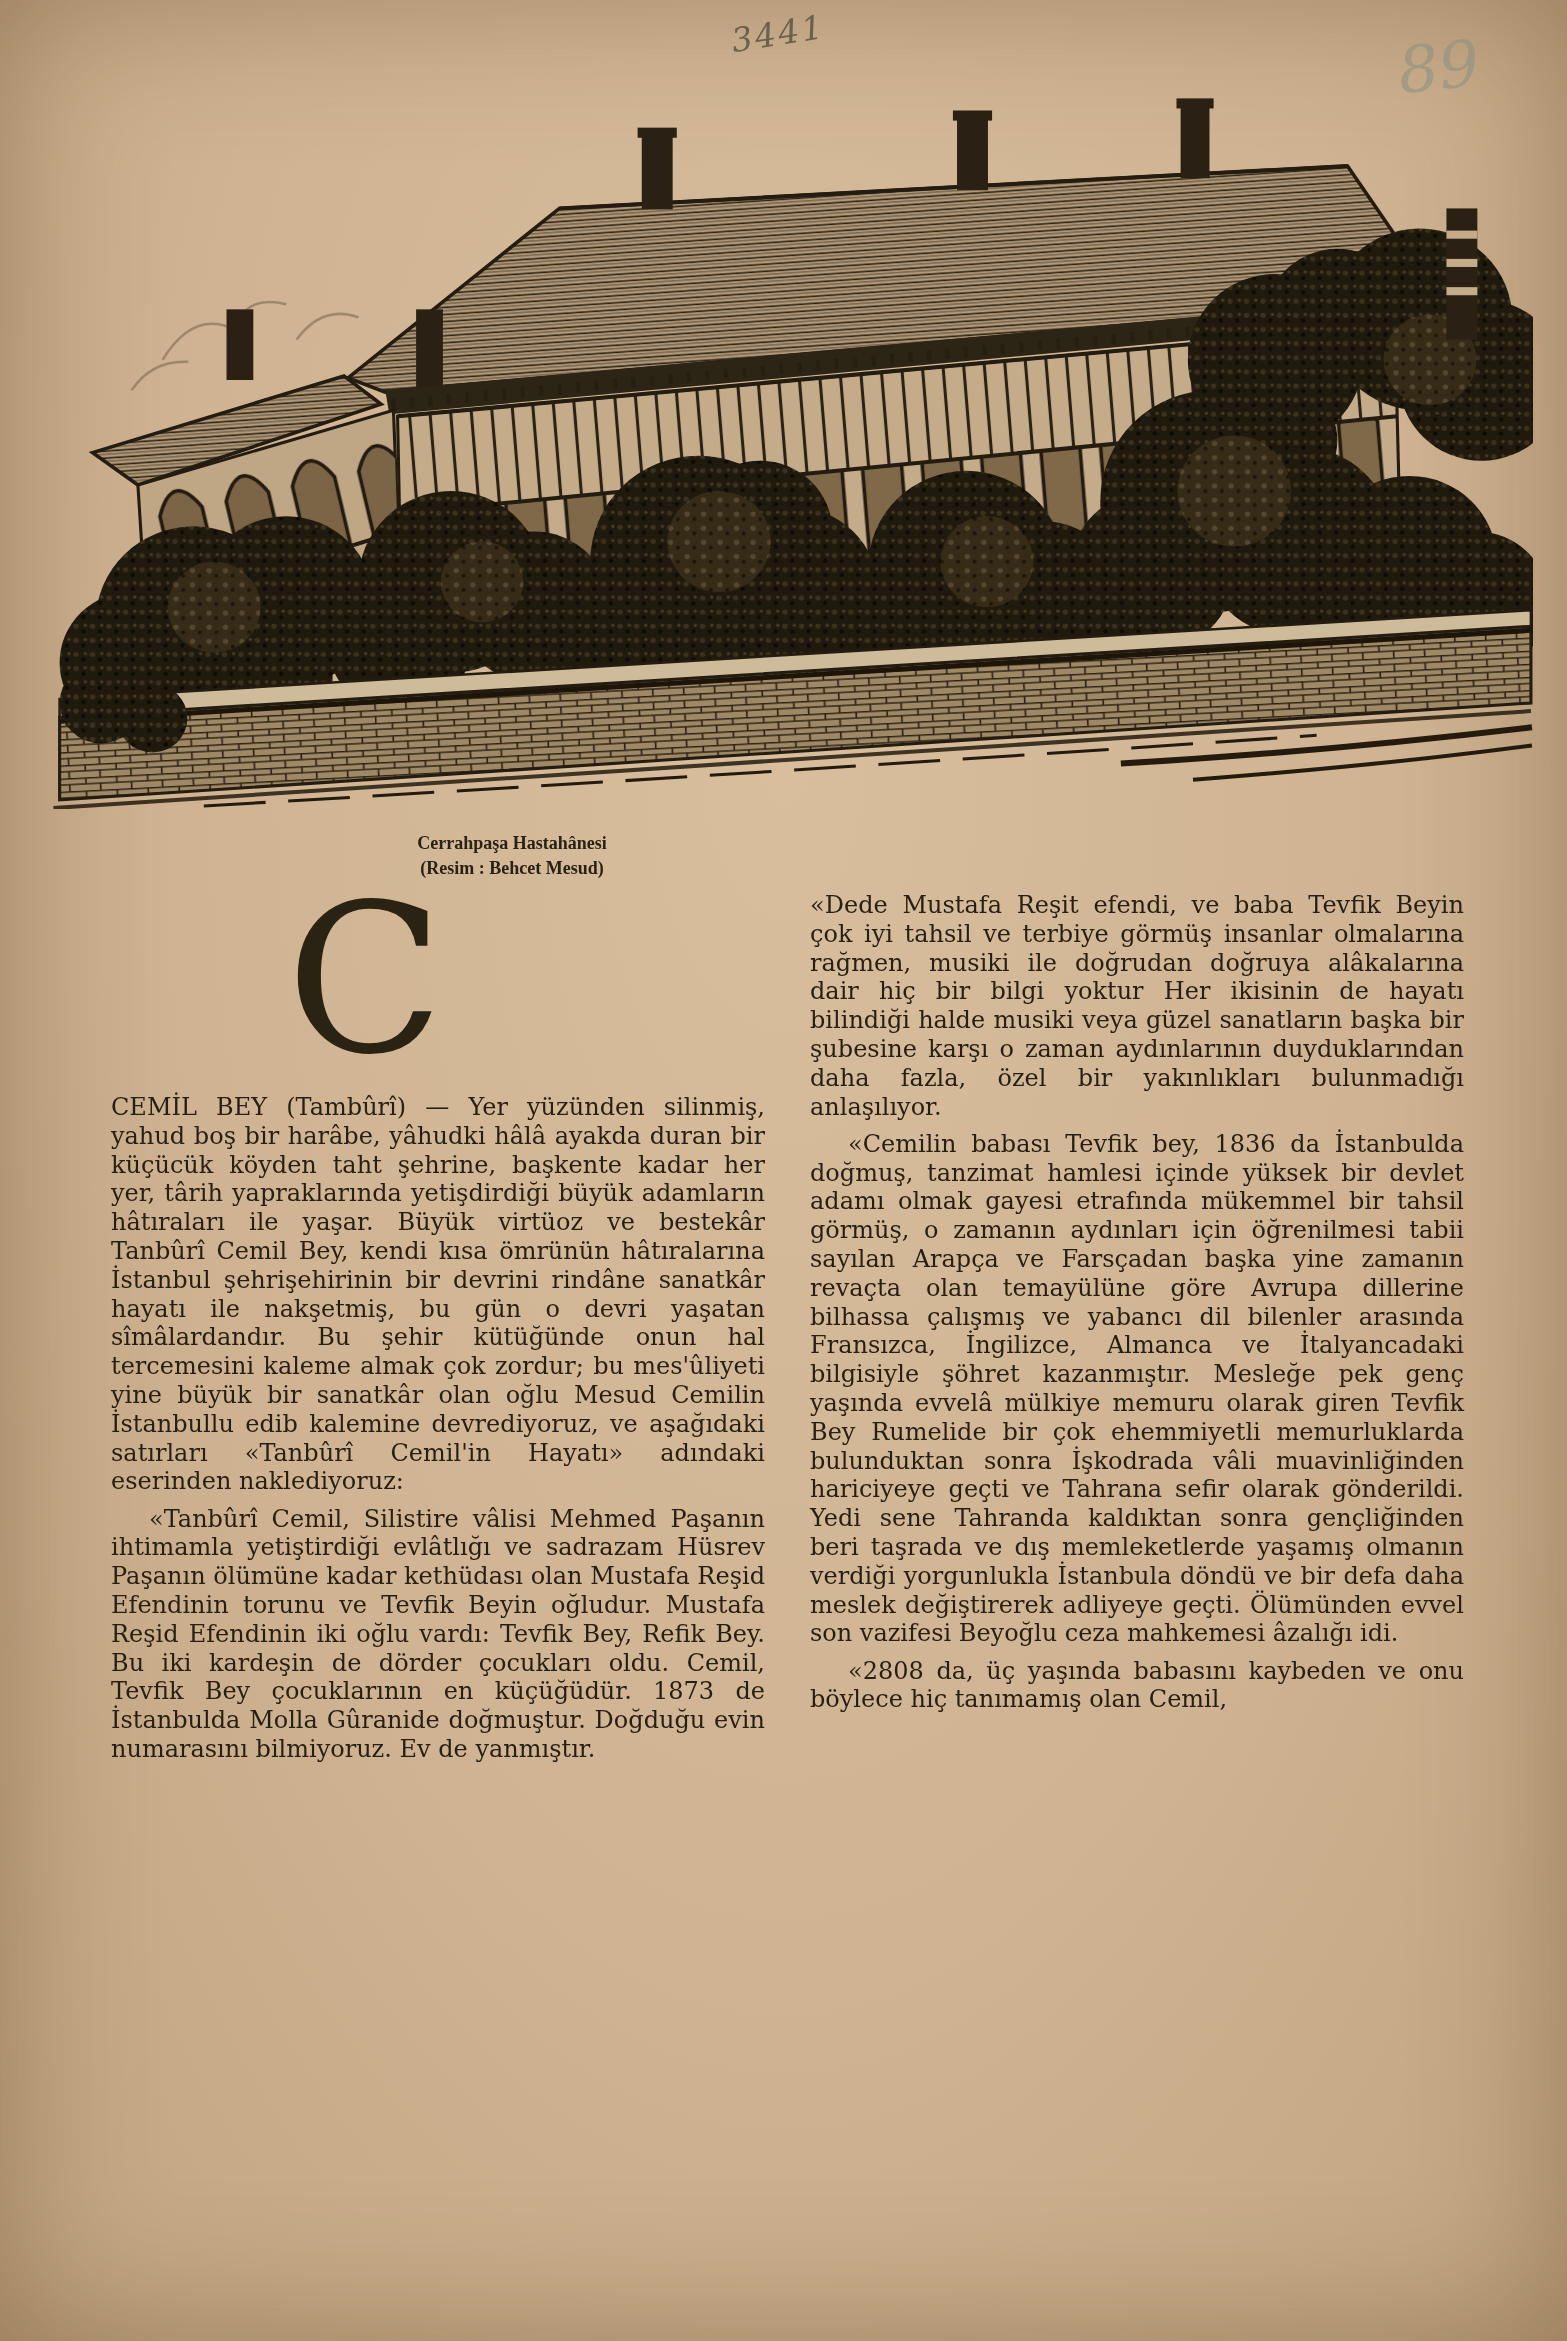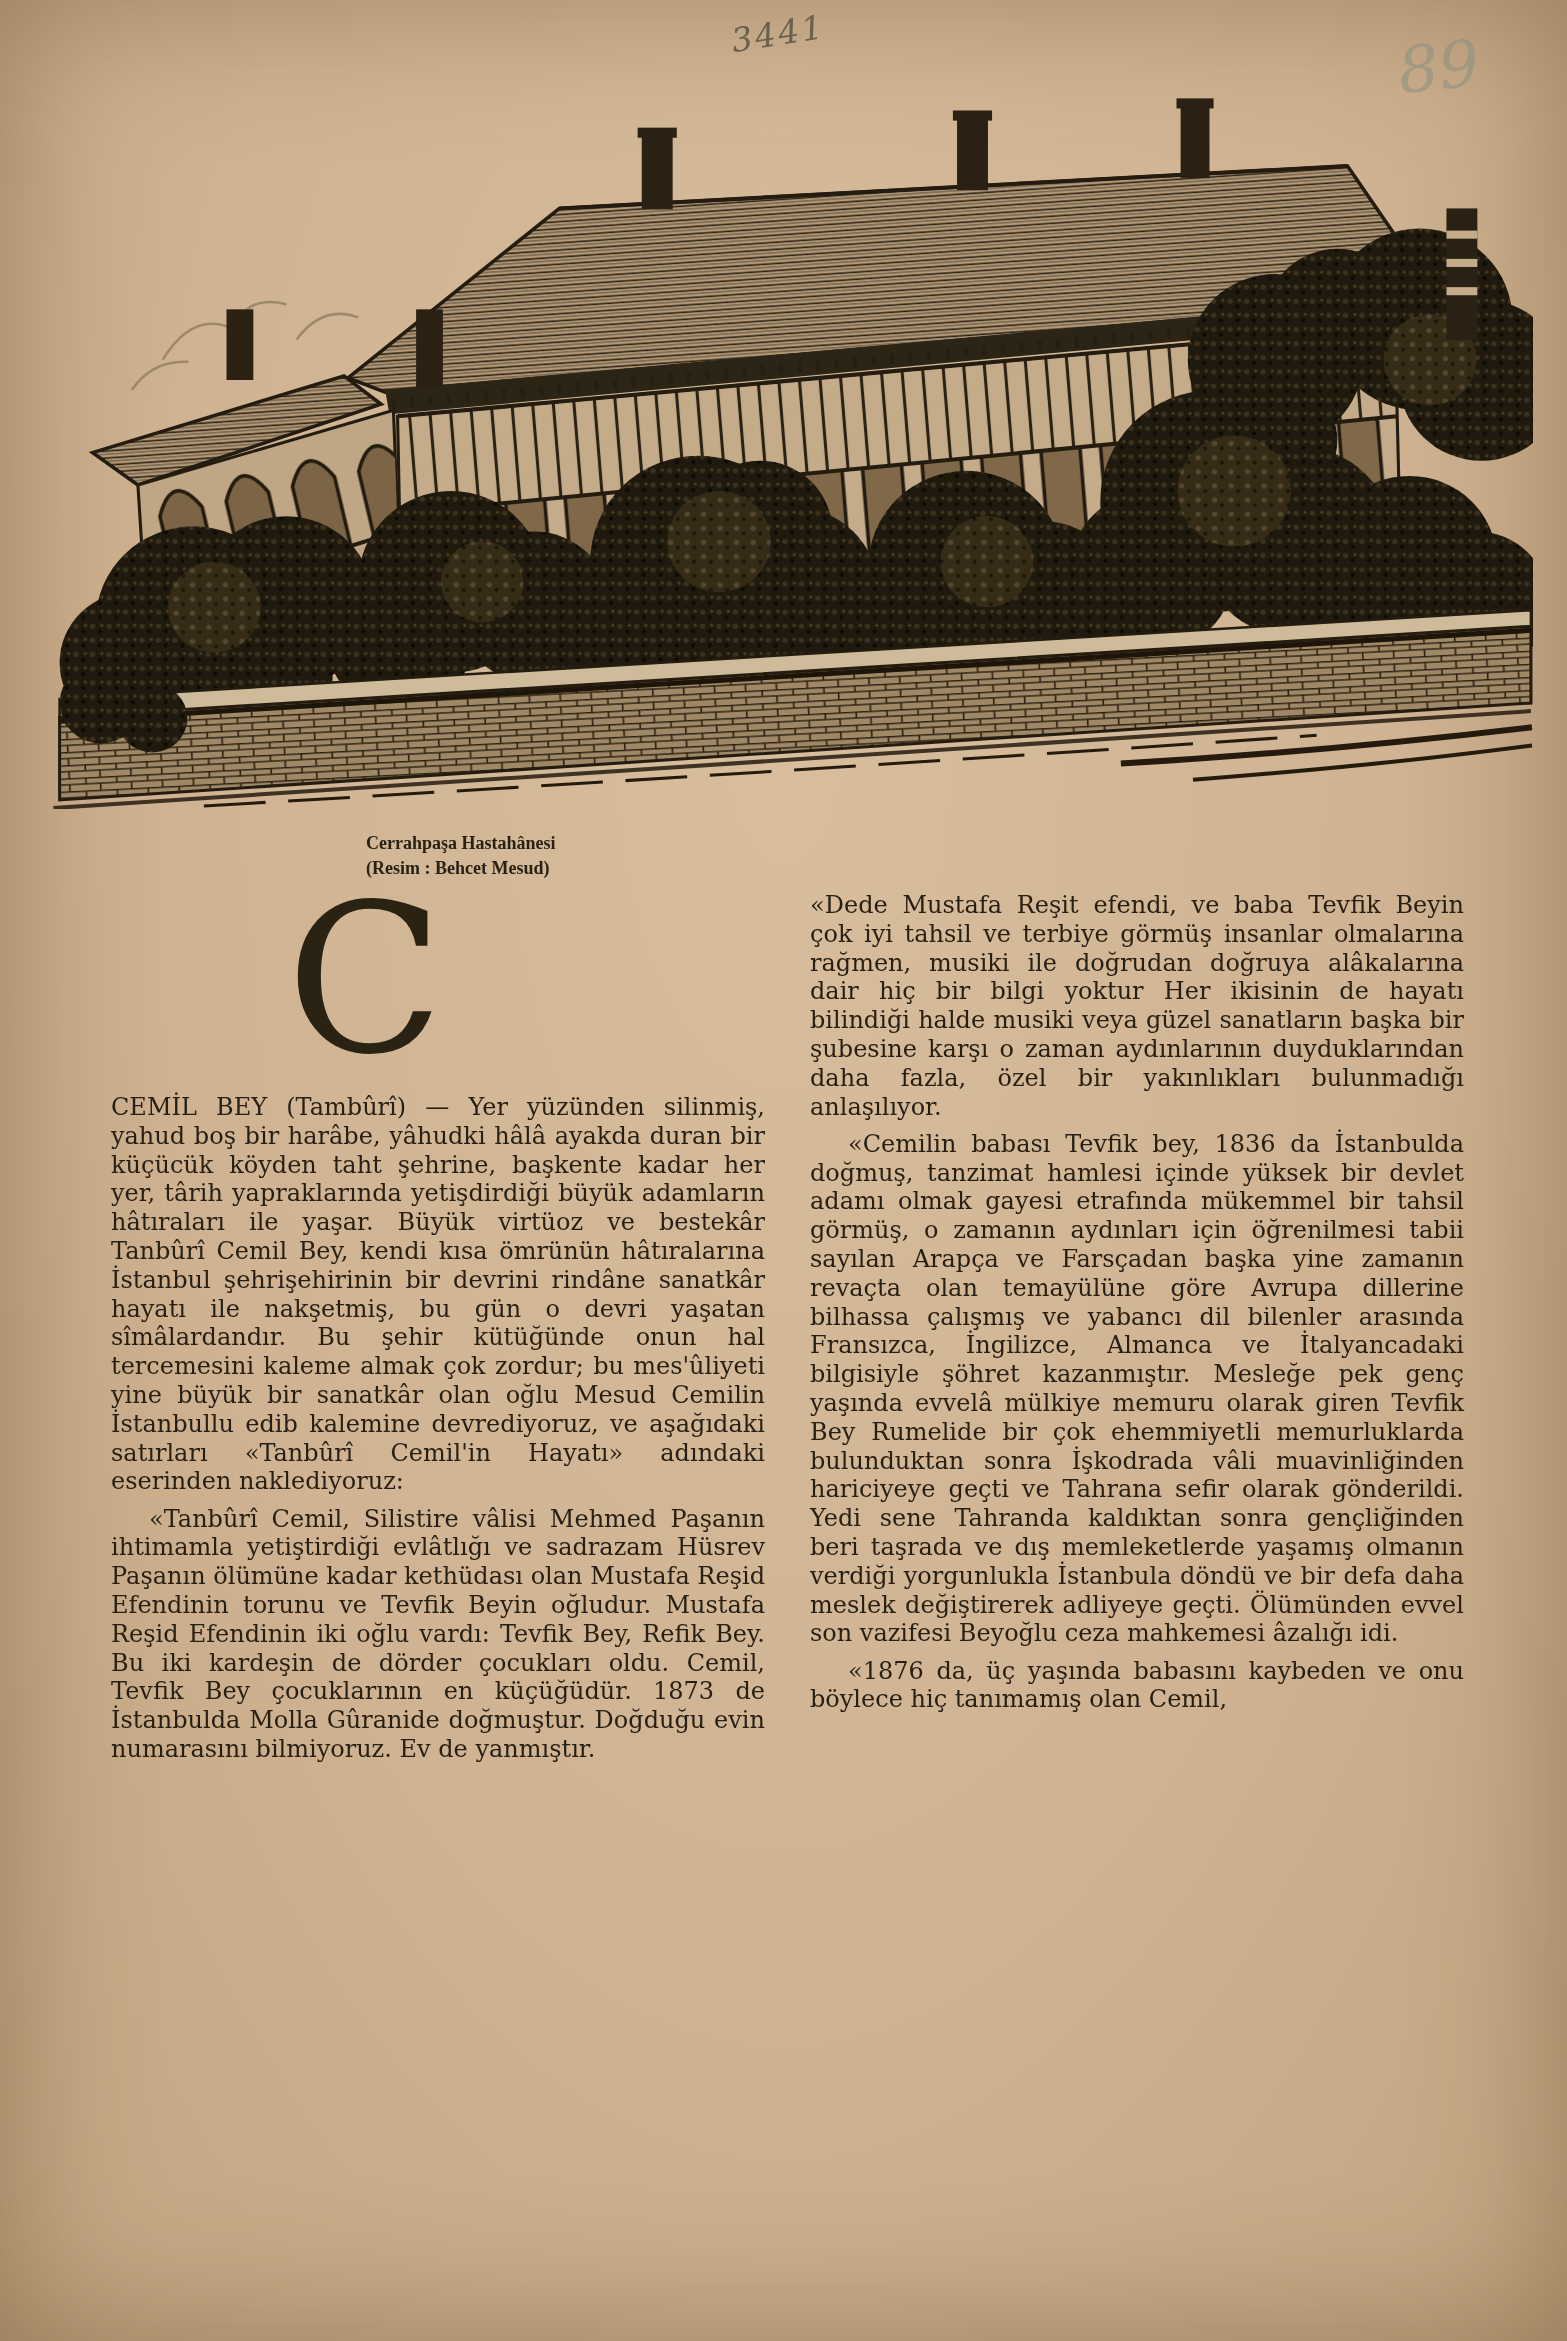--- a/index.html
+++ b/index.html
@@ -14,21 +14,21 @@
     position:absolute;top:13.6px;left:731px;font-size:33px;font-style:italic;
     color:#55503e;transform:rotate(-9deg);letter-spacing:2.6px;opacity:.8;
   }
   .handwritten-corner{
     position:absolute;top:30px;right:88px;font-size:64px;font-style:italic;
     color:#8e9282;opacity:.6;transform:rotate(-6deg);
   }
   figure.illustration{position:absolute;top:57px;left:39px;width:1494px;height:752px;margin:0;}
   figure.illustration svg{display:block;width:100%;height:100%;}
   .caption{
-    position:absolute;top:831px;left:366px;width:292px;
+    position:absolute;top:831px;left:366px;width:292px;text-align:center;
     font-weight:bold;font-size:18px;line-height:1.4;color:#2a2115;
     font-family:"Liberation Serif",serif;
   }
   .columns{position:absolute;top:891px;left:111px;width:1353px;display:flex;gap:45px;}
   .col{width:654px;font-size:24px;line-height:1.2;text-align:justify;color:#271f13;}
   .col p{margin:0 0 8.4px 0;}
   .indent{text-indent:38px;}
   .bold{font-weight:normal;}
   .dropcap{
     font-size:206px;line-height:.8;text-align:center;color:#2a2213;
@@ -193,16 +193,16 @@
 
 <div class="columns">
   <div class="col">
     <div class="dropcap">C</div>
     <p><span class="bold">CEMİL BEY (Tambûrî)</span><span> — Yer yüzünden silinmiş, yahud boş bir harâbe, yâhudki hâlâ ayakda duran bir küçücük köyden taht şehrine, başkente kadar her yer, târih yapraklarında yetişdirdiği büyük adamların hâtıraları ile yaşar. Büyük virtüoz ve bestekâr Tanbûrî Cemil Bey, kendi kısa ömrünün hâtıralarına İstanbul şehrişehirinin bir devrini rindâne sanatkâr hayatı ile nakşetmiş, bu gün o devri yaşatan sîmâlardandır. Bu şehir kütüğünde onun hal tercemesini kaleme almak çok zordur; bu mes'ûliyeti yine büyük bir sanatkâr olan oğlu Mesud Cemilin İstanbullu edib kalemine devrediyoruz, ve aşağıdaki satırları «Tanbûrî Cemil'in Hayatı» adındaki eserinden naklediyoruz:</span></p>
     <p class="indent">«Tanbûrî Cemil, Silistire vâlisi Mehmed Paşanın ihtimamla yetiştirdiği evlâtlığı ve sadrazam Hüsrev Paşanın ölümüne kadar kethüdası olan Mustafa Reşid Efendinin torunu ve Tevfik Beyin oğludur. Mustafa Reşid Efendinin iki oğlu vardı: Tevfik Bey, Refik Bey. Bu iki kardeşin de dörder çocukları oldu. Cemil, Tevfik Bey çocuklarının en küçüğüdür. 1873 de İstanbulda Molla Gûranide doğmuştur. Doğduğu evin numarasını bilmiyoruz. Ev de yanmıştır.</p>
   </div>
   <div class="col">
     <p>«Dede Mustafa Reşit efendi, ve baba Tevfik Beyin çok iyi tahsil ve terbiye görmüş insanlar olmalarına rağmen, musiki ile doğrudan doğruya alâkalarına dair hiç bir bilgi yoktur Her ikisinin de hayatı bilindiği halde musiki veya güzel sanatların başka bir şubesine karşı o zaman aydınlarının duyduklarından daha fazla, özel bir yakınlıkları bulunmadığı anlaşılıyor.</p>
     <p class="indent">«Cemilin babası Tevfik bey, 1836 da İstanbulda doğmuş, tanzimat hamlesi içinde yüksek bir devlet adamı olmak gayesi etrafında mükemmel bir tahsil görmüş, o zamanın aydınları için öğrenilmesi tabii sayılan Arapça ve Farsçadan başka yine zamanın revaçta olan temayülüne göre Avrupa dillerine bilhassa çalışmış ve yabancı dil bilenler arasında Fransızca, İngilizce, Almanca ve İtalyancadaki bilgisiyle şöhret kazanmıştır. Mesleğe pek genç yaşında evvelâ mülkiye memuru olarak giren Tevfik Bey Rumelide bir çok ehemmiyetli memurluklarda bulunduktan sonra İşkodrada vâli muavinliğinden hariciyeye geçti ve Tahrana sefir olarak gönderildi. Yedi sene Tahranda kaldıktan sonra gençliğinden beri taşrada ve dış memleketlerde yaşamış olmanın verdiği yorgunlukla İstanbula döndü ve bir defa daha meslek değiştirerek adliyeye geçti. Ölümünden evvel son vazifesi Beyoğlu ceza mahkemesi âzalığı idi.</p>
-    <p class="indent">«1876 da, üç yaşında babasını kaybeden ve onu böylece hiç tanımamış olan Cemil,</p>
+    <p class="indent">«2808 da, üç yaşında babasını kaybeden ve onu böylece hiç tanımamış olan Cemil,</p>
   </div>
 </div>
 
 
 </body></html>

